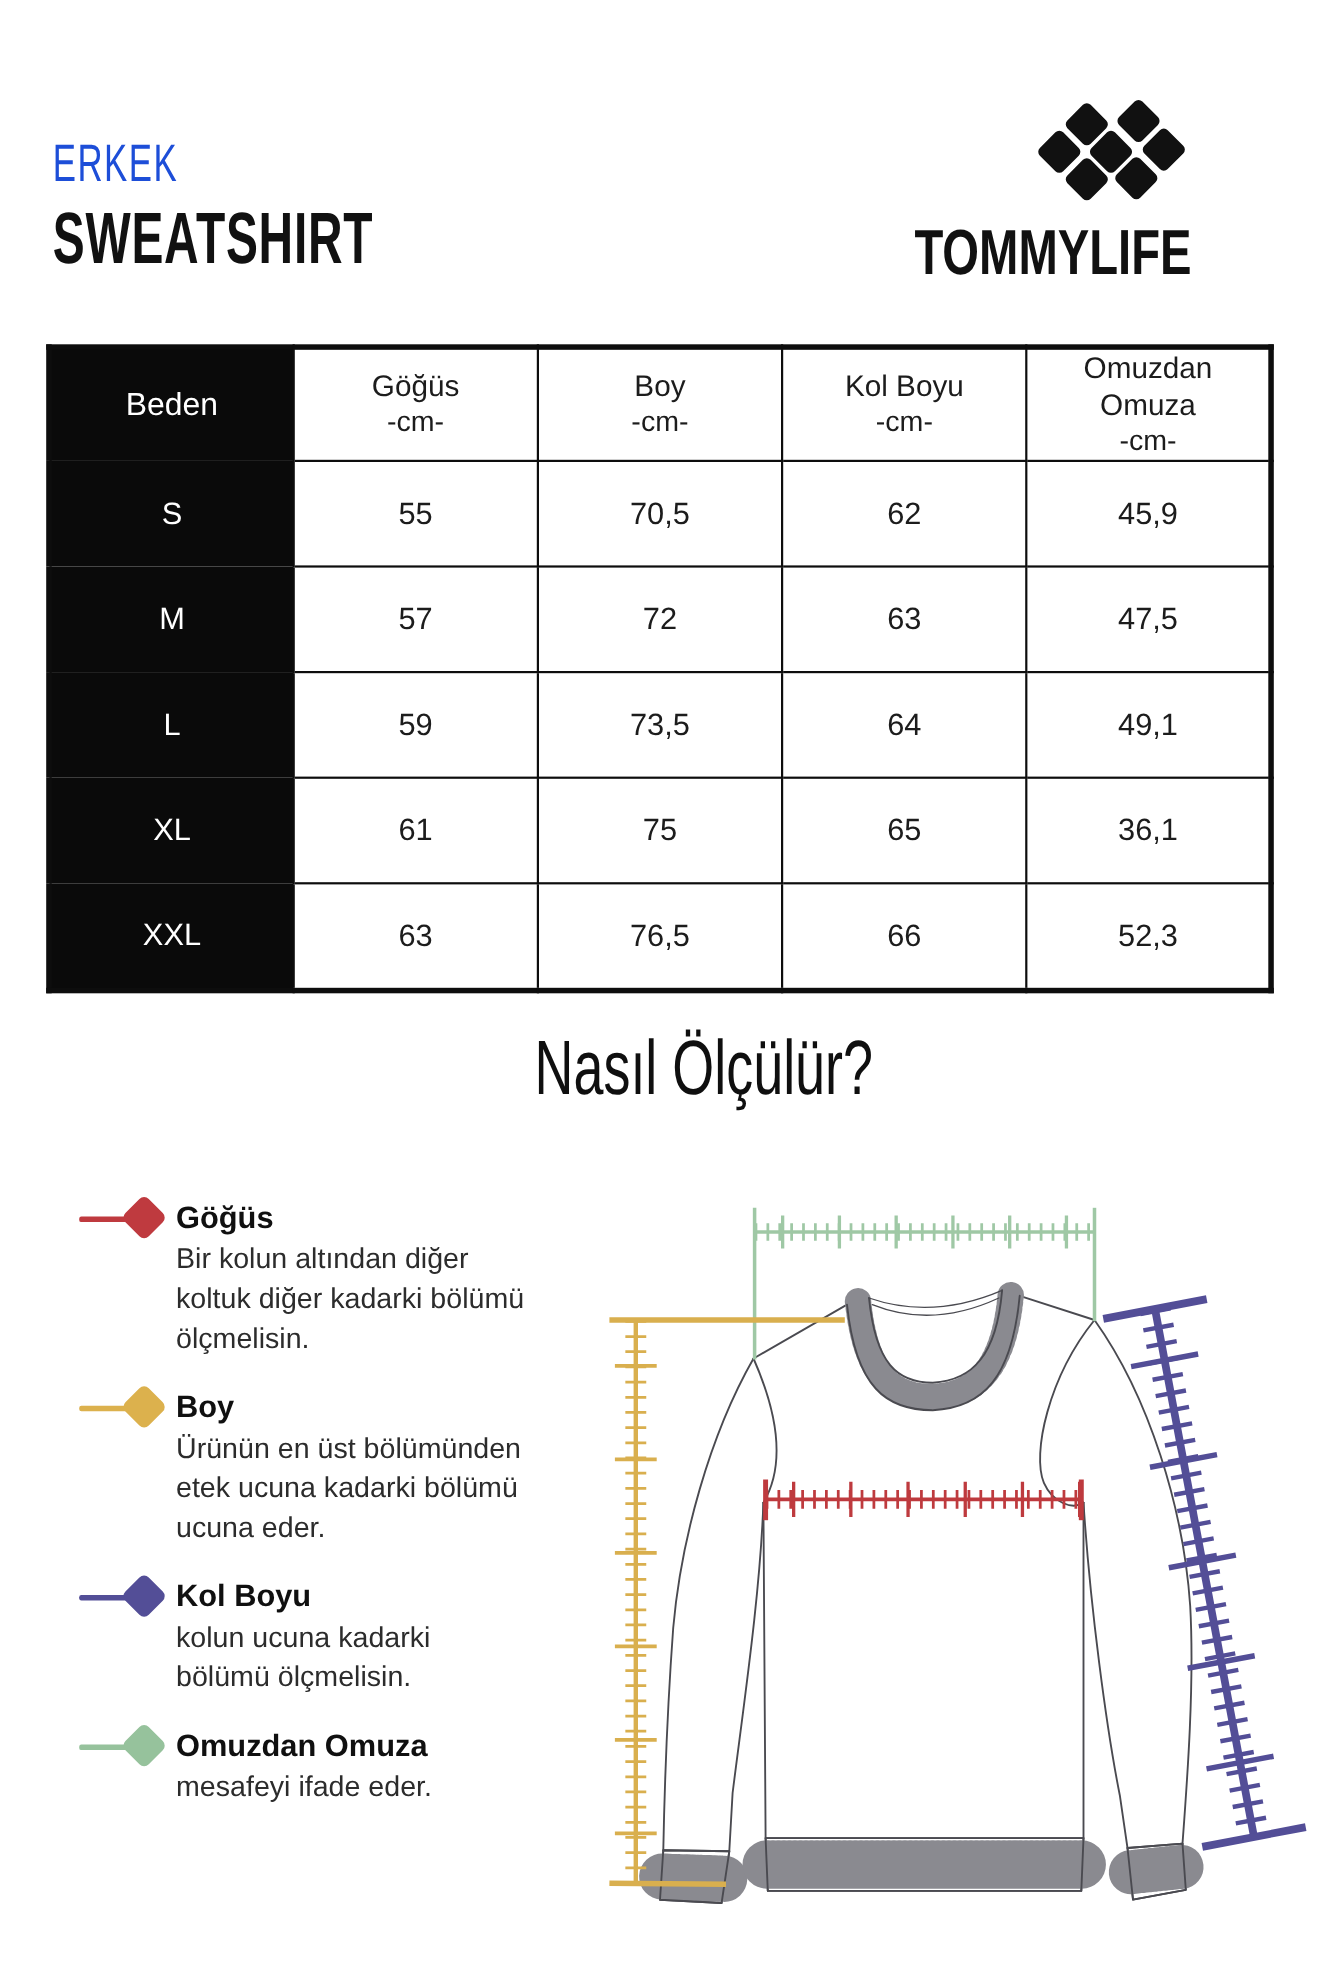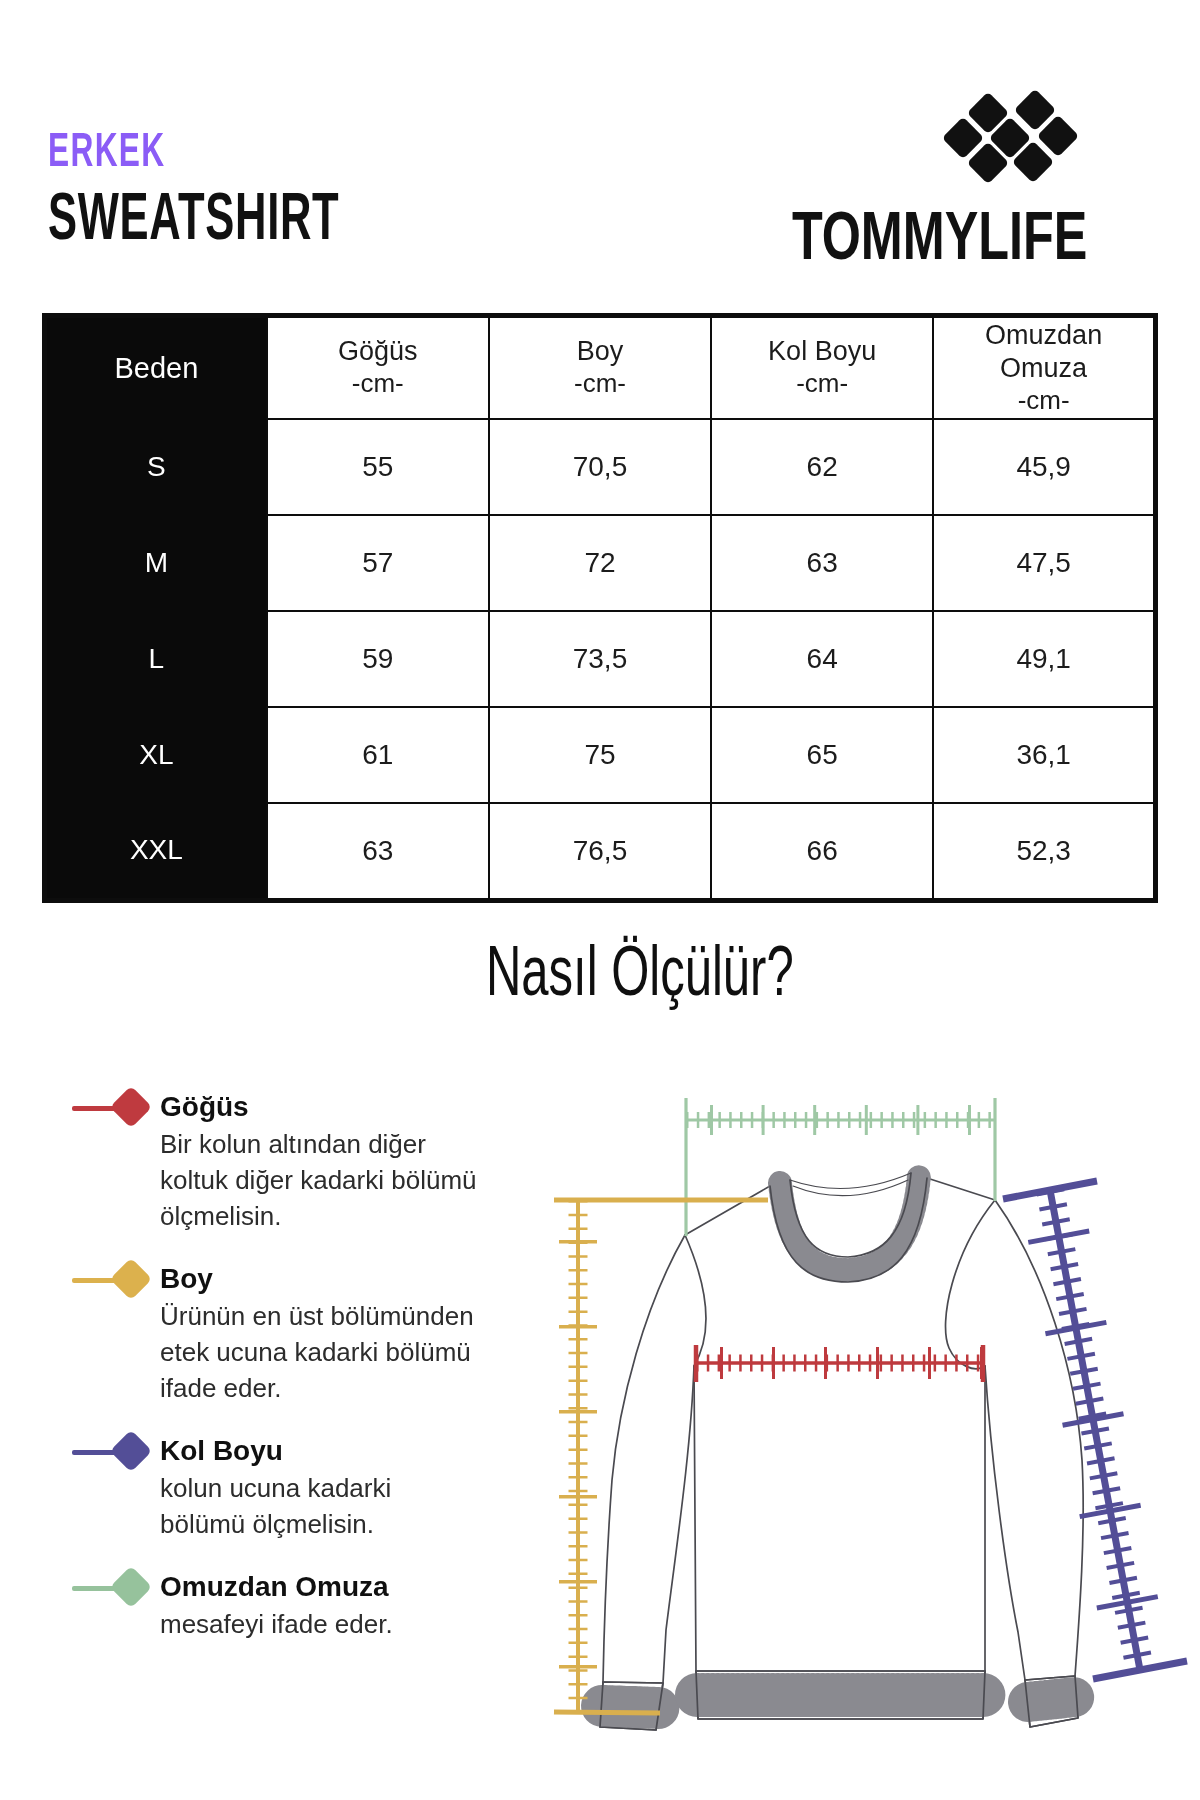--- a/index.html
+++ b/index.html
@@ -1,29 +1,29 @@
 <!DOCTYPE html>
 <html><head>
 <meta charset="utf-8">
 <style>
   html,body{margin:0;padding:0;background:#fff;}
   #page{position:relative;width:1200px;height:1800px;background:#ffffff;overflow:hidden;
         font-family:"Liberation Sans",sans-serif;color:#151515;}
   .cond{display:inline-block;transform-origin:left center;}
 
   
-  #cat-title{position:absolute;left:48px;top:122px;font-size:48px;font-weight:700;
-             letter-spacing:2px;color:#8b5cf6;}
+  #cat-title{position:absolute;left:48px;top:122px;font-size:48px;font-weight:400;
+             letter-spacing:2px;color:#1d4ed8;}
   #cat-title .cond{transform:scaleX(0.66);}
   #prod-title{position:absolute;left:48px;top:178px;font-size:66px;font-weight:700;
               letter-spacing:1px;color:#111;}
   #prod-title .cond{transform:scaleX(0.66);}
   #logo-block{position:absolute;left:938px;top:86px;width:150px;text-align:center;}
-  #brand-name{position:absolute;right:44px;top:196px;width:432px;text-align:center;
-              font-size:68px;font-weight:700;color:#111;text-decoration:underline;}
+  #brand-name{position:absolute;right:27px;top:196px;width:432px;text-align:center;
+              font-size:58px;font-weight:700;color:#111;text-decoration:underline;}
   #brand-name .cond{transform-origin:center center;transform:scaleX(0.74);letter-spacing:0px;}
 
   
   #size-table{position:absolute;left:42px;top:313px;width:1116px;border-collapse:collapse;
               border:5px solid #0d0d0d;table-layout:fixed;}
   #size-table td{border:2px solid #0d0d0d;text-align:center;vertical-align:middle;
                  font-size:27px;color:#1c1c1c;background:#fff;}
   #size-table tr.hdr td{height:96px;line-height:1.22;}
   #size-table tr.datarow td{height:92px;font-size:28px;}
   #size-table td.size-cell{background:#0a0a0a;color:#ffffff;border-top:none;border-bottom:none;
@@ -180,21 +180,21 @@
     </div>
 
     <div class="measure-item">
       <span class="marker">
         <span class="line c-gold"></span>
           <span class="diamond c-gold"></span>
       </span>
       <div class="m-label">Boy</div>
       <div class="m-line">Ürünün en üst bölümünden</div>
       <div class="m-line">etek ucuna kadarki bölümü</div>
-      <div class="m-line">ifade eder.</div>
+      <div class="m-line">ucuna eder.</div>
     </div>
 
     <div class="measure-item">
       <span class="marker">
         <span class="line c-purple"></span>
           <span class="diamond c-purple"></span>
       </span>
       <div class="m-label">Kol Boyu</div>
       <div class="m-line">kolun ucuna kadarki</div>
       <div class="m-line">bölümü ölçmelisin.</div>

